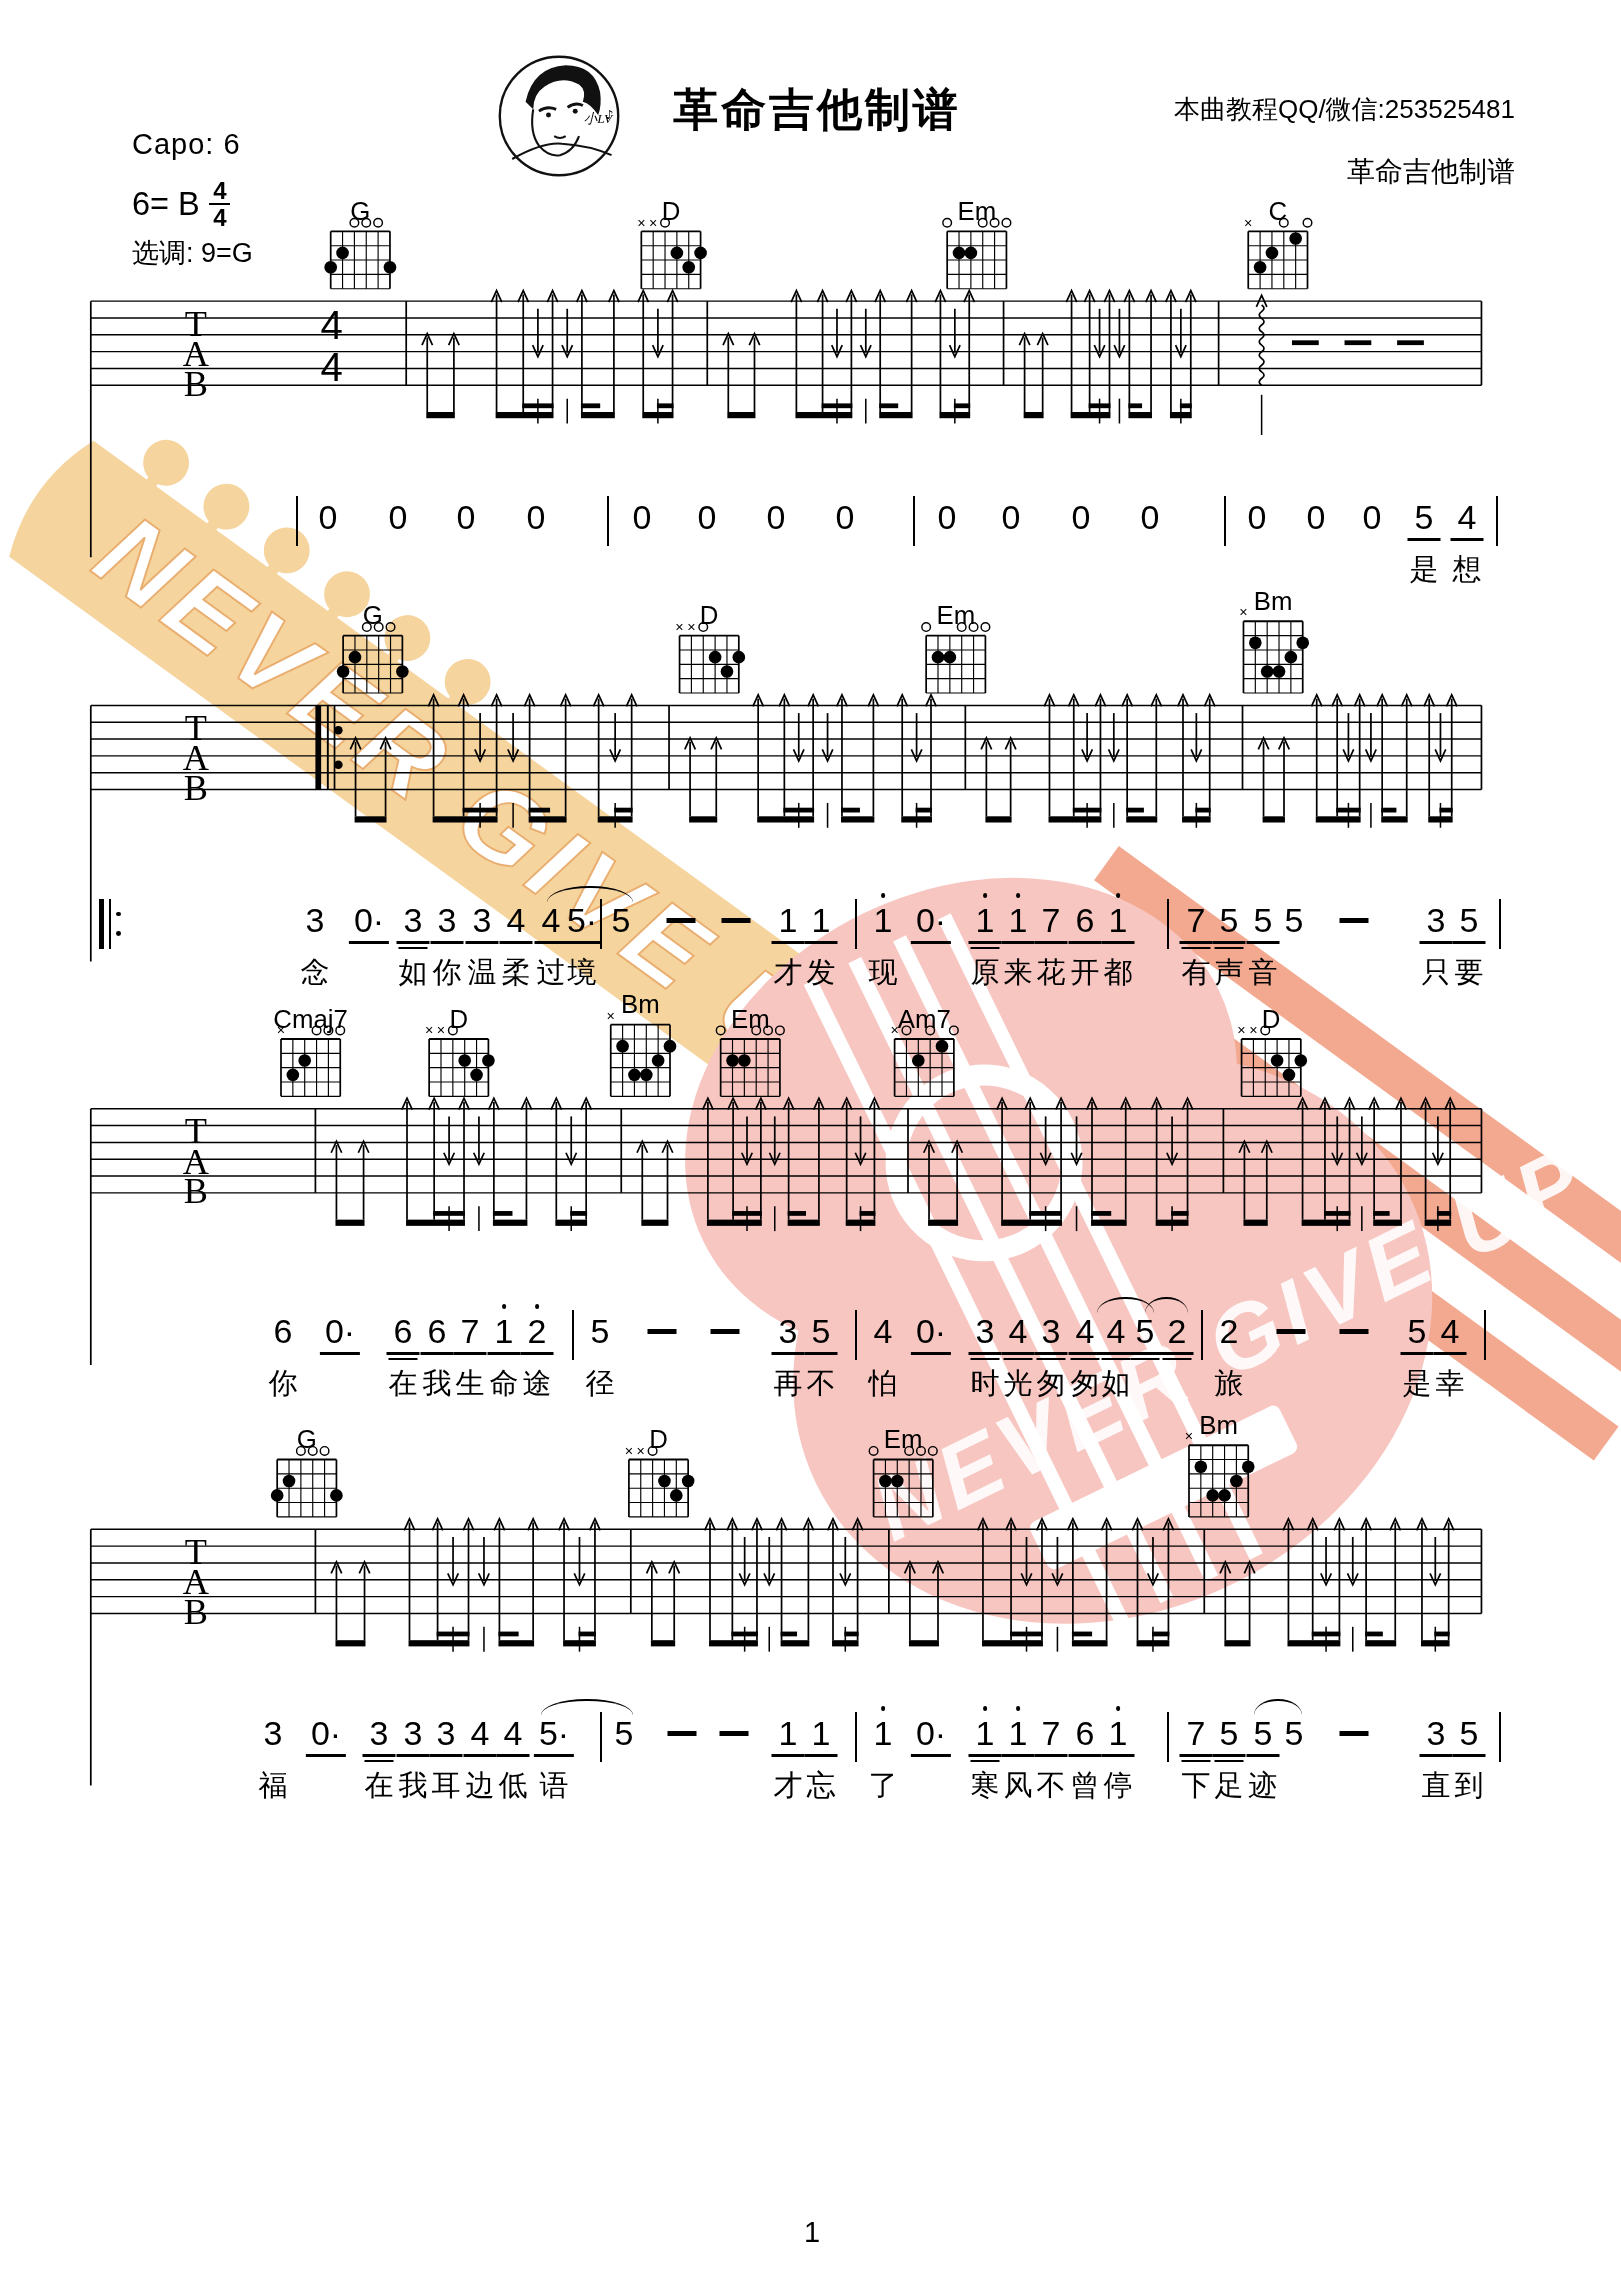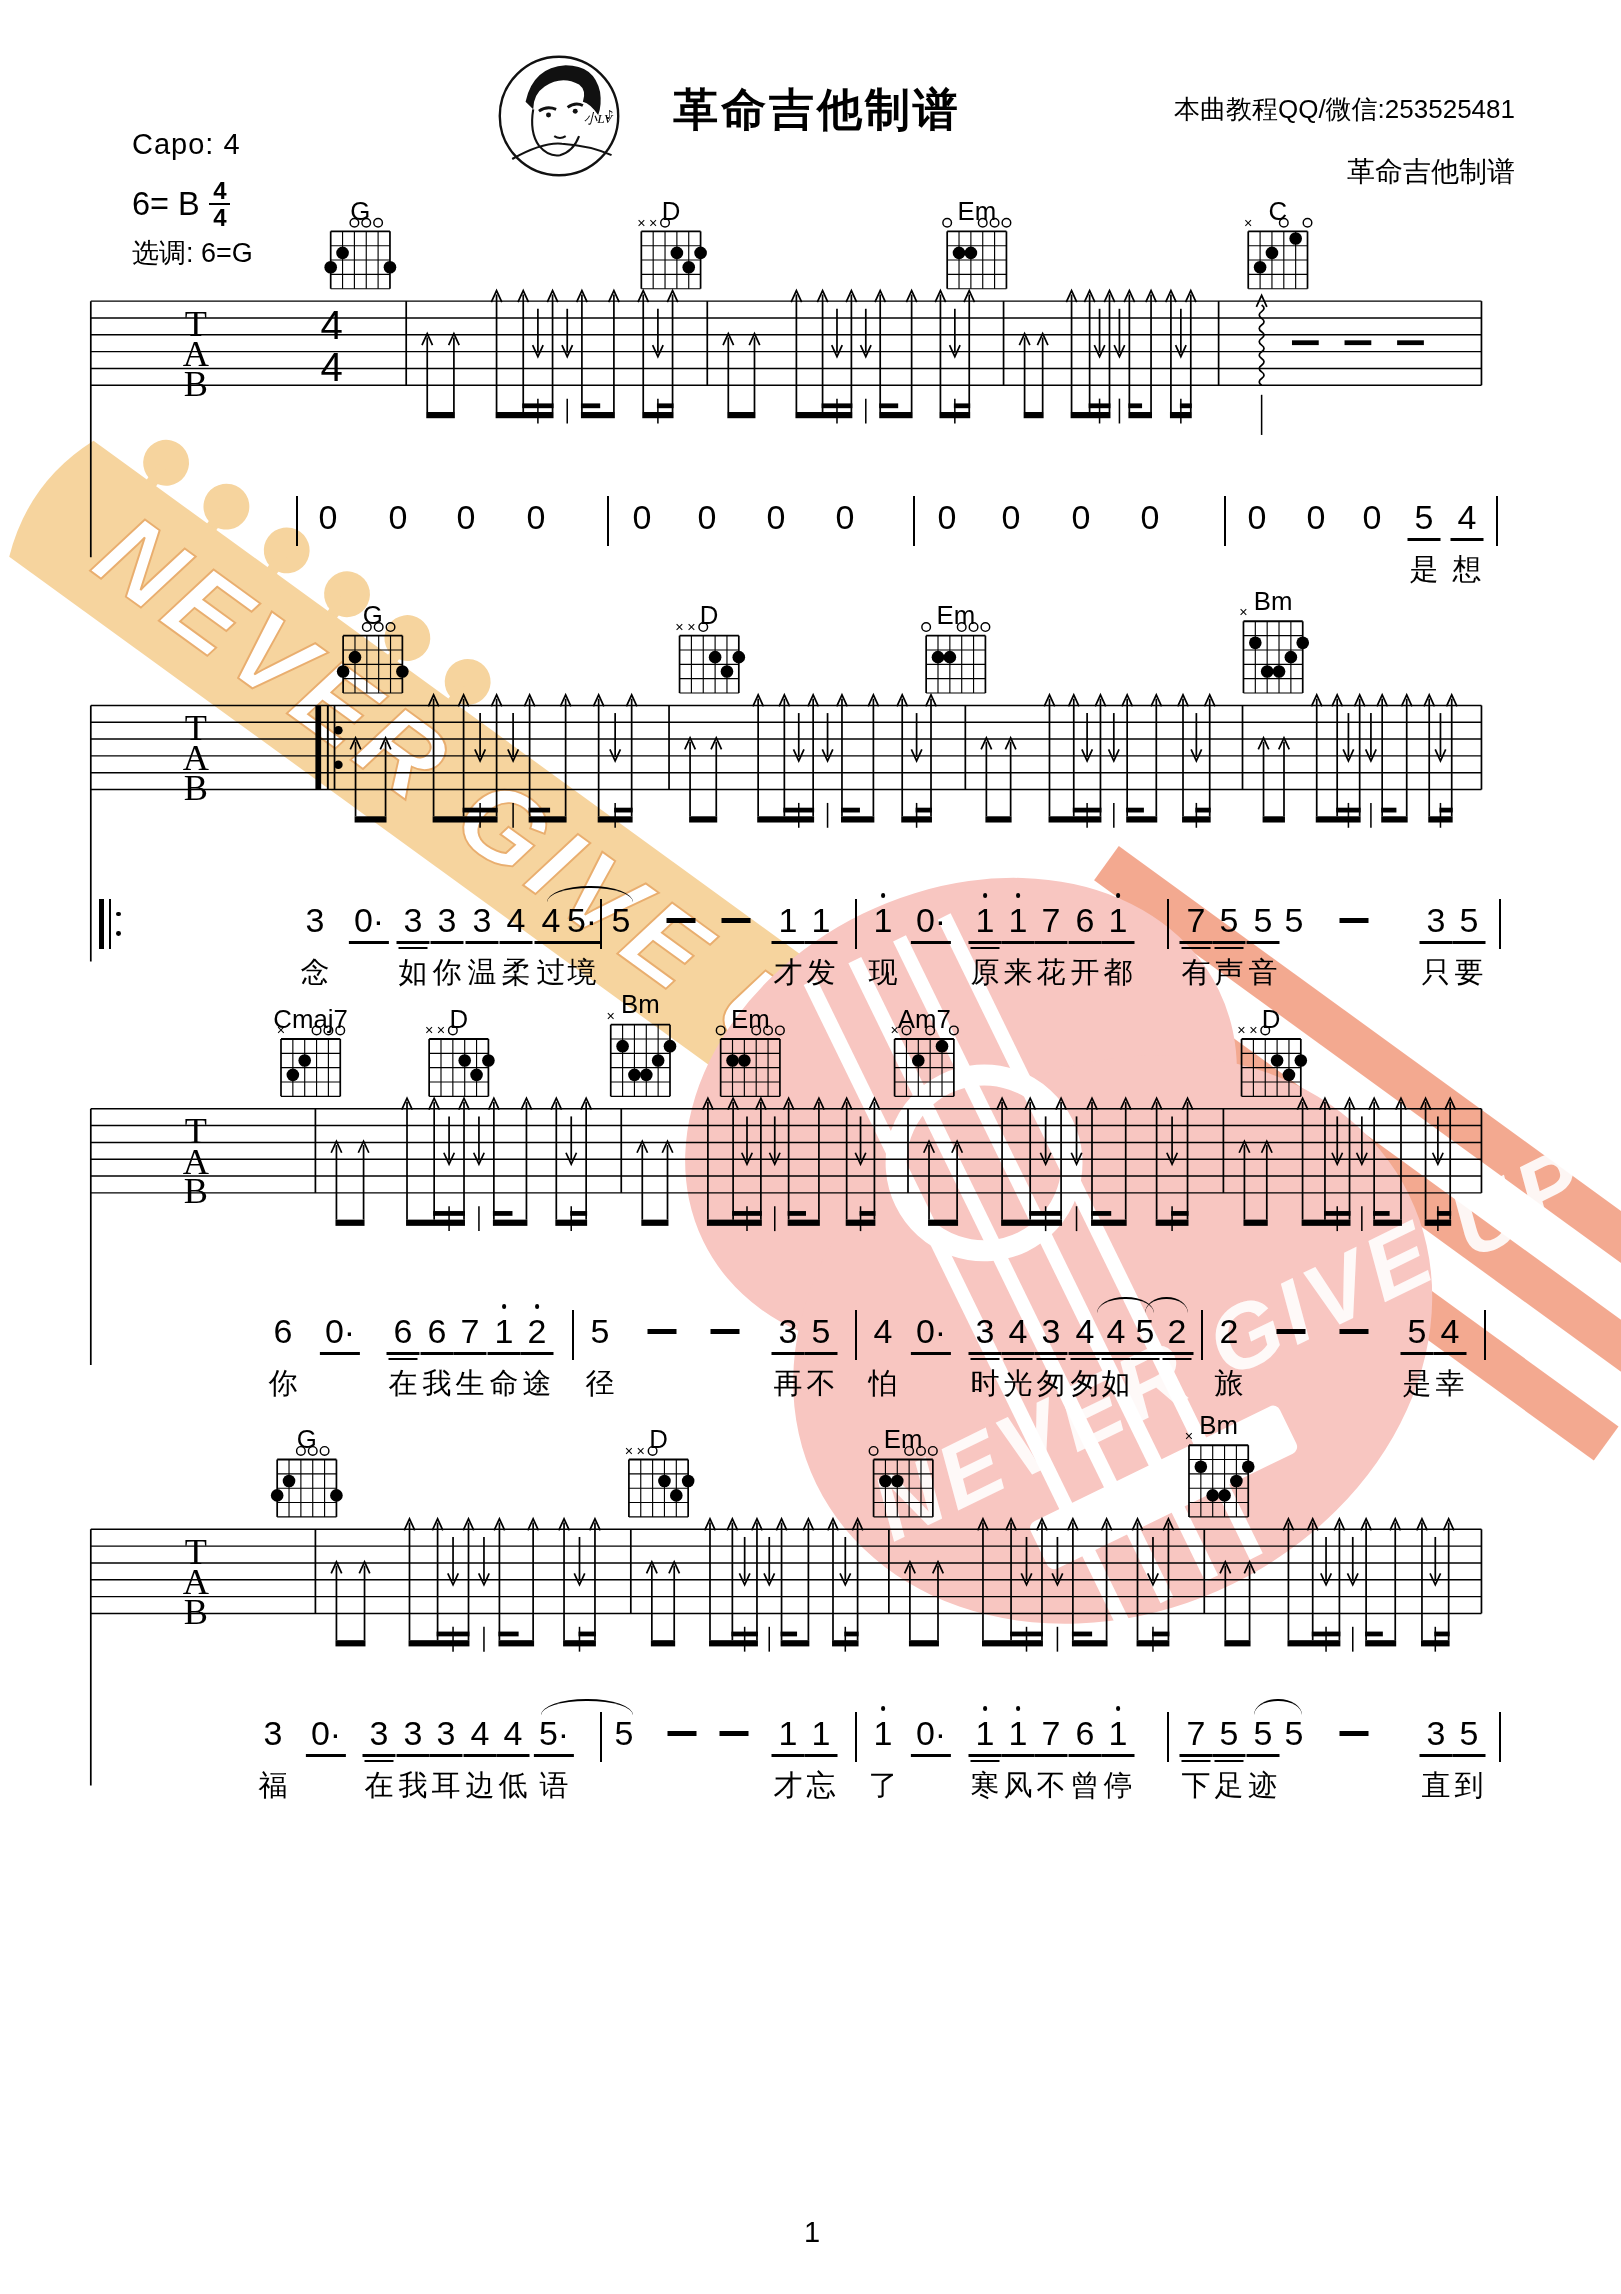--- a/index.html
+++ b/index.html
@@ -74,29 +74,29 @@
         <rect x="992" y="955" width="15" height="745" fill="#fff"></rect>
         <rect x="1044" y="955" width="15" height="745" fill="#fff"></rect>
         <rect x="1096" y="955" width="15" height="745" fill="#fff"></rect>
         <rect x="1148" y="955" width="15" height="745" fill="#fff"></rect>
         <rect x="955" y="1565" width="290" height="55" rx="8" fill="#fff"></rect>
         <text x="820" y="1520" font-size="95" fill="#FFFFFF" opacity="0.9" letter-spacing="6" style="font-family:'Liberation Sans',sans-serif;font-weight:bold;font-style:italic">NEVER GIVE UP</text>
       </g>
     </svg>
 
   <div id="hdr">
-    <div class="abs capo">Capo: 4</div>
+    <div class="abs capo">Capo: 6</div>
     <div class="abs keyrow">
       <span>6= B</span>
       <span class="frac">
         <span class="ft">4</span>
         <span class="fb">4</span>
       </span>
     </div>
-    <div class="abs tuning">选调: 6=G</div>
+    <div class="abs tuning">选调: 9=G</div>
     <div class="abs logo">
       <svg width="128" height="128" viewBox="0 0 134 134">
         <circle cx="67" cy="67" r="62" fill="#fff" stroke="#111" stroke-width="2.5"></circle>
         <path d="M32,52 Q40,16 74,14 Q104,14 110,42 Q112,56 108,66 Q100,54 92,52 Q96,40 88,34 Q70,24 52,36 Q40,44 40,60 Z" fill="#111"></path>
         <path d="M40,60 Q36,84 46,98 Q56,110 68,108 Q82,104 88,88" fill="none" stroke="#111" stroke-width="2.2"></path>
         <path d="M46,62 Q54,56 64,60" fill="none" stroke="#111" stroke-width="3"></path>
         <path d="M76,58 Q84,52 92,56" fill="none" stroke="#111" stroke-width="3"></path>
         <circle cx="56" cy="66" r="2.6" fill="#111"></circle>
           <circle cx="84" cy="62" r="2.6" fill="#111"></circle>
         <path d="M62,88 Q68,92 74,88" fill="none" stroke="#111" stroke-width="2.2"></path>

